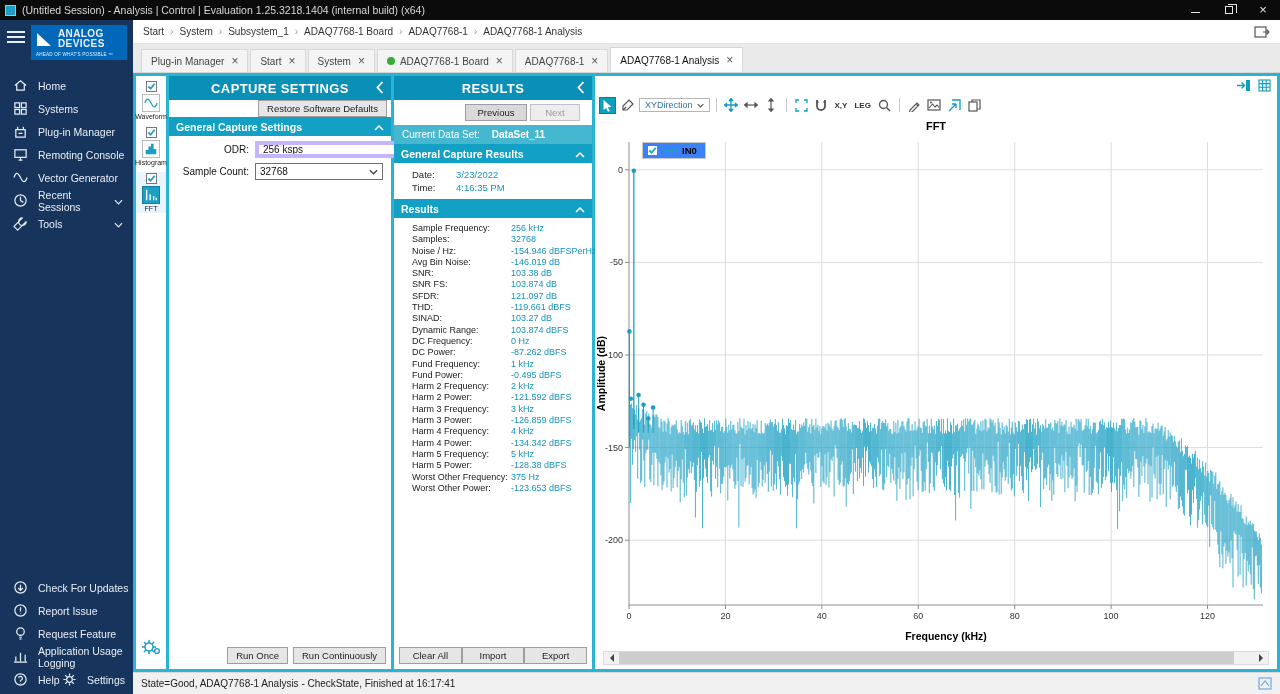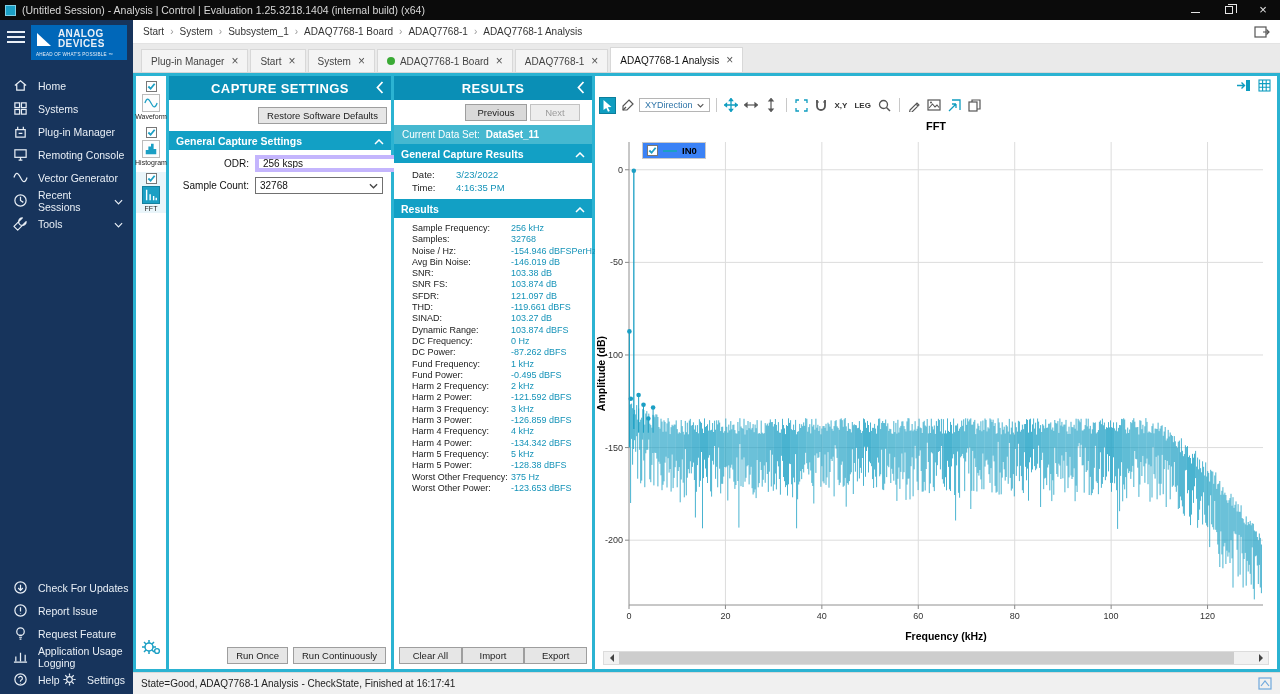--- a/index.html
+++ b/index.html
@@ -67,31 +67,31 @@
 
   .panel { background:#fff; display:flex; flex-direction:column; min-height:0; flex:none; }
   .capture-panel { width:222px; }
   .results-panel { width:198px; }
   .plot-panel { flex:1; min-width:0; position:relative; background:#fff; }
 
   .panel-header { height:24px; background:#0a8fb6; color:#fff; display:flex; align-items:center; justify-content:center; font-weight:bold; font-size:13px; letter-spacing:.4px; position:relative; flex:none; }
   .panel-header .collapse { position:absolute; right:7px; top:5px; cursor:pointer; }
   .section-bar { height:19px; background:#12a0c5; color:#fff; font-size:10.5px; font-weight:bold; display:flex; align-items:center; justify-content:space-between; padding:0 7px; flex:none; }
   .btn { background:#e6e6e6; border:1px solid #9e9e9e; font-size:9.5px; padding:2px 8px; color:#222; cursor:pointer; font-family:inherit; }
-  .restore-row { display:flex; justify-content:flex-end; padding:7px 4px; }
+  .restore-row { display:flex; justify-content:flex-end; padding:0 4px; }
   .form-row { display:flex; align-items:center; padding:5px 8px 0 6px; font-size:10px; color:#111; }
   .form-row .flabel { flex:0 0 80px; text-align:right; padding-right:6px; }
   .tinput { flex:1; height:17px; border:4px solid #c4b5fd; font-size:10px; padding:0 4px; font-family:inherit; color:#111; }
   .dropdown { flex:1; height:17px; border:1px solid #707070; font-size:10px; padding:0 4px; display:flex; align-items:center; justify-content:space-between; cursor:pointer; background:#fff; }
   .run-row { margin-top:auto; display:flex; justify-content:flex-end; gap:5px; padding:5px 5px; }
 
   .prevnext-row { display:flex; justify-content:flex-end; gap:3px; padding:4px 12px; }
   .btn.prev { width:62px; text-align:center; background:#d9d9d9; }
   .btn.next { width:50px; text-align:center; background:#ededed; color:#9c9c9c; border-color:#c2c2c2; }
-  .dataset-bar { height:19px; background:#45b8d0; color:#fff; font-size:10px; display:flex; align-items:center; padding:0 8px; gap:6px; flex:none; }
+  .dataset-bar { height:19px; background:#45b8d0; color:#fff; font-size:10px; display:flex; align-items:center; padding:0 8px; gap:12px; flex:none; }
   .dataset-bar b { font-weight:bold; }
   .gen-results { padding:5px 4px 5px 18px; font-size:9.5px; line-height:13px; }
   .kv { display:grid; grid-template-columns:44px 1fr; }
   .kv .lab { color:#222; }
   .kv .val { color:#1593b8; }
   .entries { padding:5px 2px 0 18px; font-size:9px; line-height:11.3px; }
   .entry { display:grid; grid-template-columns:99px 1fr; }
   .entry .lab { color:#1a1a1a; white-space:nowrap; }
   .entry .val { color:#1593b8; white-space:nowrap; }
   .res-bottom { margin-top:auto; display:flex; justify-content:space-between; padding:5px 5px; }

